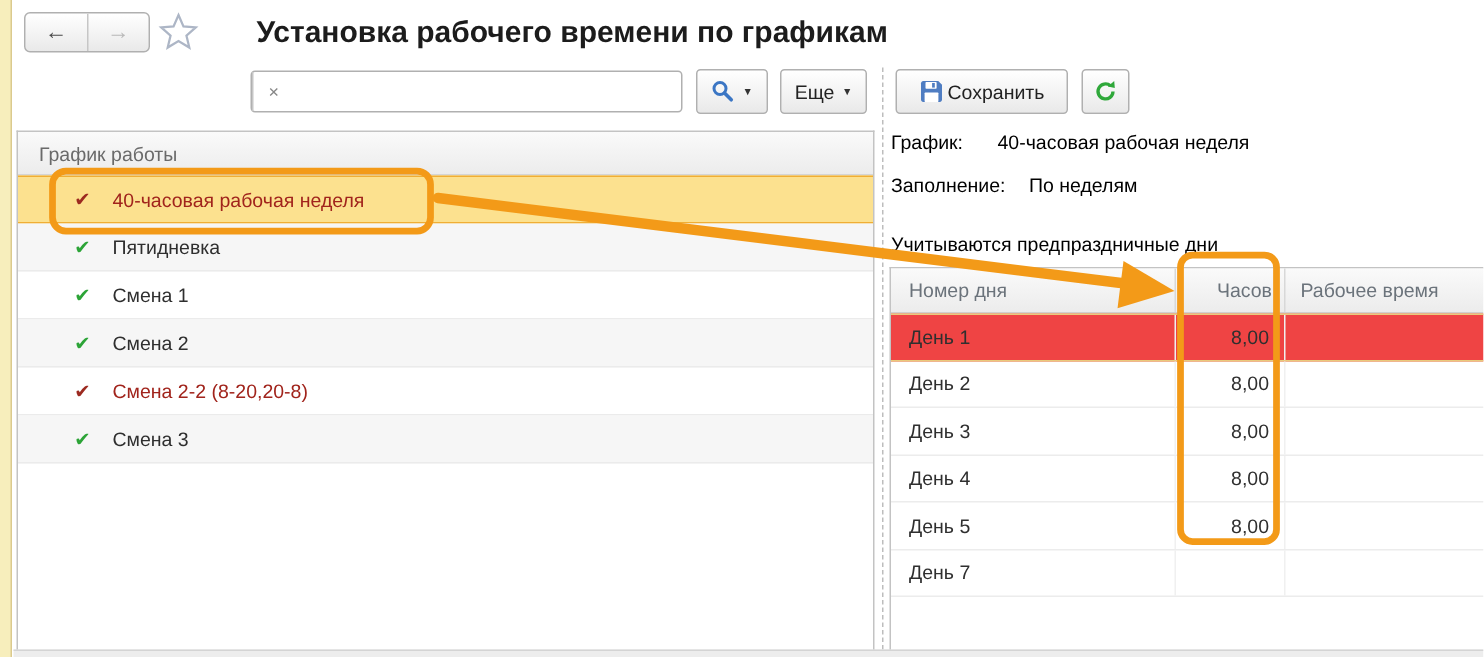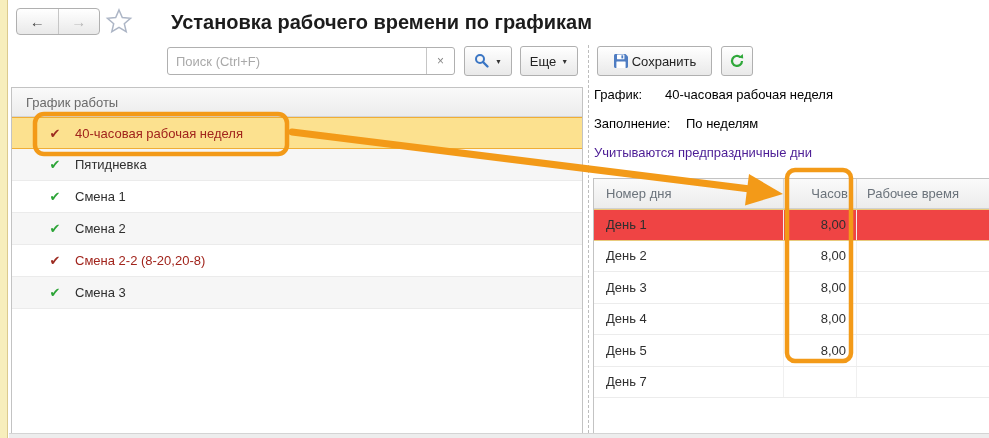--- a/index.html
+++ b/index.html
@@ -63,21 +63,21 @@
   .check.green { color:#2ca437; }
   .check.red { color:#9c2a20; }
   .slabel { margin-left:12px; color:#2f2f2f; }
   .slabel.red { color:#a1241c; }
 
   
   .info { position:absolute; left:594px; top:80px; width:392px; }
   .irow { height:29px; display:flex; align-items:center; color:#000000; }
   .ilabel-0 { width:71px; }
   .ilabel-1 { width:92px; }
-  .inote { height:29px; display:flex; align-items:center; color:#4c1d95; }
+  .inote { height:29px; display:flex; align-items:center; color:#000000;margin-top:10px; }
 
   
   .day-table { position:absolute; left:593px; top:178px; width:396px; height:260px;
     background:#fff; border:1px solid #c3c3c3; border-right:none; border-bottom:none; }
   .dheader { height:30px; display:flex; color:#6b737b;
     background:linear-gradient(#fafafa,#ececec); border-bottom:1px solid #d0d0d0; }
   .h-day { width:189px; padding-left:12px; line-height:30px; }
   .h-hours { width:73px; line-height:30px; text-align:right; padding-right:8px;
     border-left:1px solid #d8d8d8; }
   .h-time { flex:1; padding-left:10px; line-height:30px; border-left:1px solid #d8d8d8; }
@@ -106,21 +106,20 @@
   <div class="navgroup">
     <div class="navbtn back">←</div>
     <div class="navbtn fwd">→</div>
   </div>
   <svg class="star" viewBox="0 0 28 28">
     <polygon points="14,3 17.3,10.6 25.5,11.3 19.3,16.7 21.2,24.7 14,20.4 6.8,24.7 8.7,16.7 2.5,11.3 10.7,10.6" fill="#ffffff" stroke="#adb6c6" stroke-width="1.5"></polygon>
   </svg>
   <div class="page-title">Установка рабочего времени по графикам</div>
 
   <div class="search-wrap">
-    <input class="search-input" type="text" placeholder="Поиск (Ctrl+F)" style="">
     <div class="clear-btn">×</div>
   </div>
 
   <div class="tbtn btn-find">
     <svg width="16" height="16" viewBox="0 0 16 16">
       <circle cx="6" cy="6" r="4" fill="none" stroke-width="2" stroke="#3b76c4"></circle>
       <line x1="9" y1="9" x2="13.5" y2="13.5" stroke-width="2.4" stroke-linecap="round" stroke="#3b76c4"></line>
     </svg>
     <span class="caret">▼</span>
   </div>

